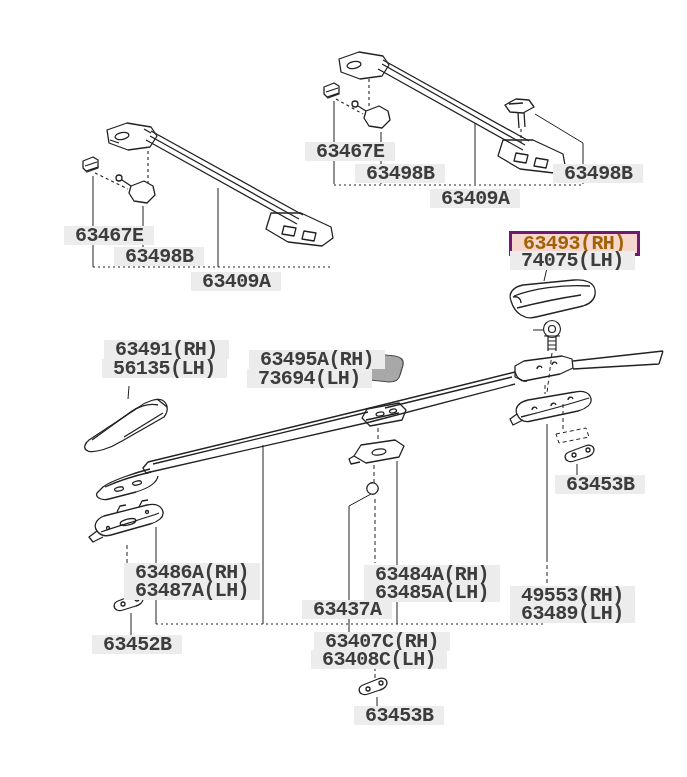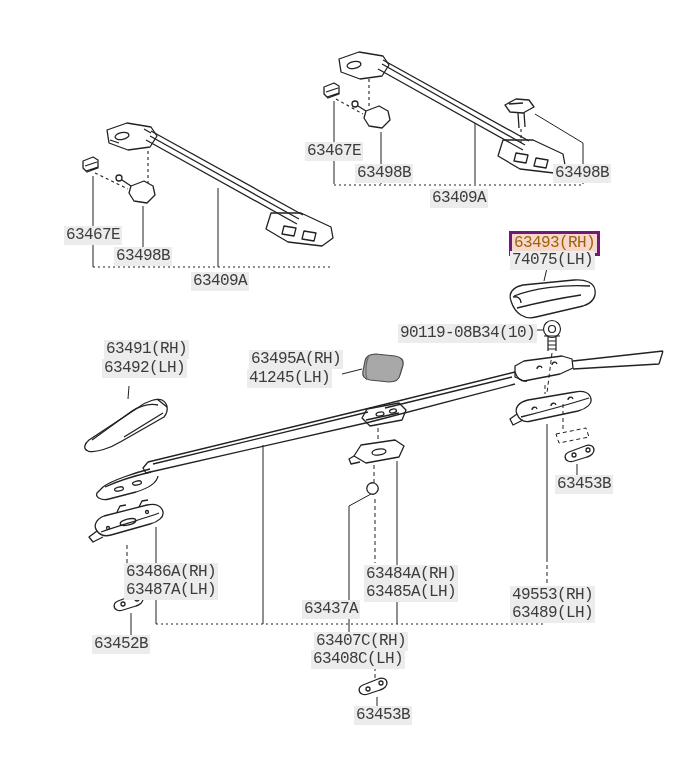--- a/index.html
+++ b/index.html
@@ -3,22 +3,22 @@
 <meta charset="utf-8">
 <style>
   html,body{margin:0;padding:0;background:#ffffff}
   .stage{
     position:relative;width:687px;height:777px;background:#ffffff;
     font-family:"Liberation Mono","DejaVu Sans Mono",monospace;overflow:hidden;
   }
   .stage svg{position:absolute;left:0;top:0}
   .plabel{
     position:absolute;background:#ececec;color:#3c3c3c;
-    font-weight:normal;font-size:16px;line-height:19px;letter-spacing:-0.6px;
-    padding:0 2px;white-space:nowrap;cursor:pointer;
+    font-weight:bold;font-size:20px;line-height:19px;letter-spacing:-0.6px;
+    padding:0 11px;white-space:nowrap;cursor:pointer;
   }
   .plabel.hl{
     background:#f6d7ce;color:#a16207;border:3px solid #701a75;margin:-1px;
   }
 </style>
 </head>
 <body>
 
 <div class="stage">
 
@@ -165,26 +165,25 @@
 
   <div class="plabel" style="left:305px;top:142px">63467E</div>
   <div class="plabel" style="left:355px;top:164px">63498B</div>
   <div class="plabel" style="left:553px;top:164px">63498B</div>
   <div class="plabel" style="left:430px;top:189px">63409A</div>
 
   <div class="plabel hl" style="left:510px;top:232px">63493(RH)</div>
   <div class="plabel" style="left:510px;top:251px">74075(LH)</div>
 
   <div class="plabel" style="left:104px;top:340px">63491(RH)</div>
-  <div class="plabel" style="left:102px;top:359px">63492(LH)</div>
+  <div class="plabel" style="left:102px;top:359px">56135(LH)</div>
 
   <div class="plabel" style="left:249px;top:350px">63495A(RH)</div>
-  <div class="plabel" style="left:247px;top:369px">41245(LH)</div>
-
-  <div class="plabel" style="left:398px;top:324px">90119-08B34(10)</div>
+  <div class="plabel" style="left:247px;top:369px">73694(LH)</div>
+
   <div class="plabel" style="left:555px;top:475px">63453B</div>
 
   <div class="plabel" style="left:124px;top:563px">63486A(RH)</div>
   <div class="plabel" style="left:124px;top:581px">63487A(LH)</div>
 
   <div class="plabel" style="left:364px;top:565px">63484A(RH)</div>
   <div class="plabel" style="left:364px;top:583px">63485A(LH)</div>
 
   <div class="plabel" style="left:302px;top:600px">63437A</div>
 

